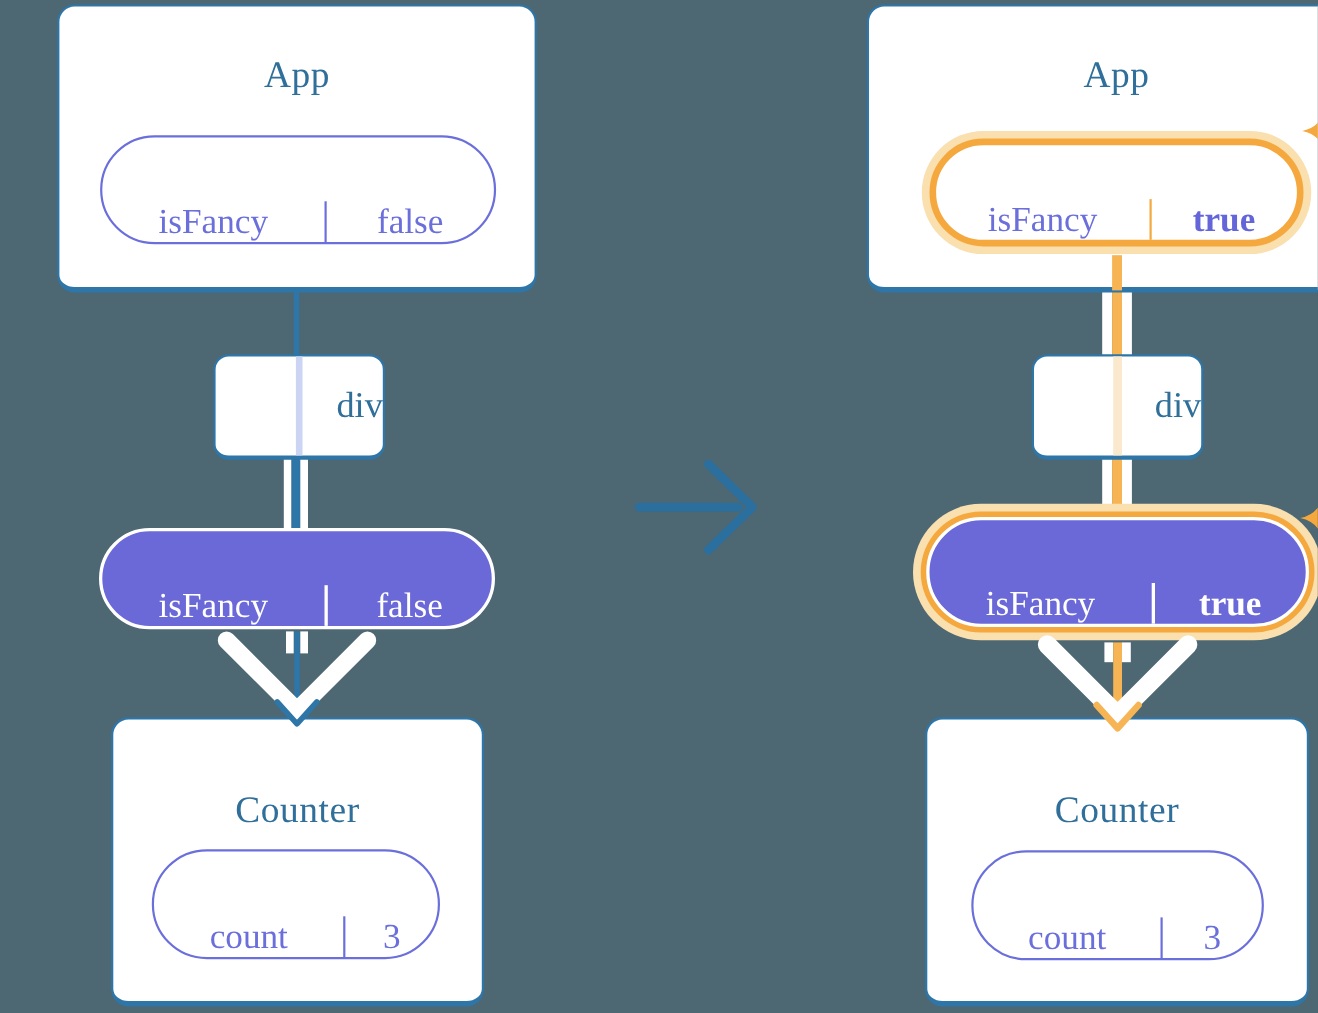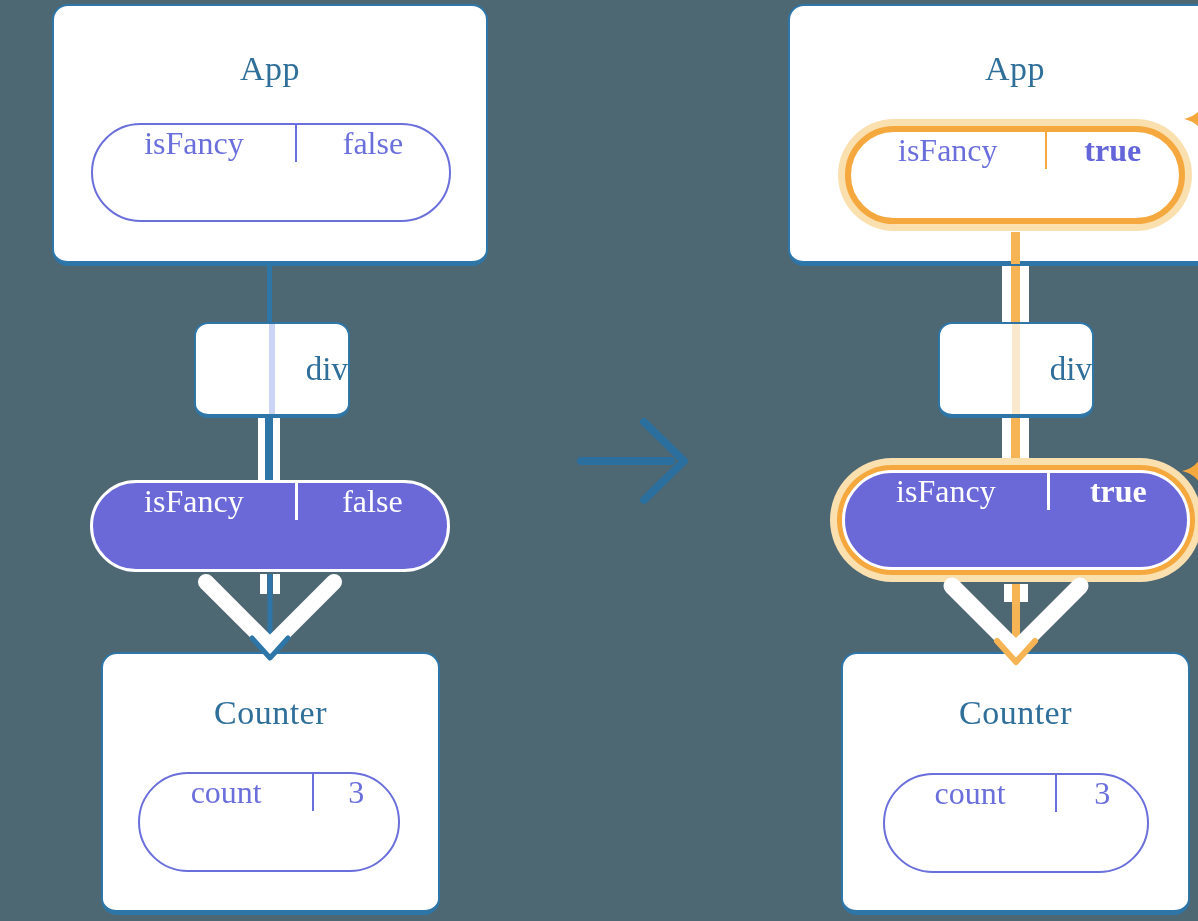--- a/index.html
+++ b/index.html
@@ -10,25 +10,25 @@
     --arrow-blue:#2B6F9F; --white:#FFFFFF;
   }
   html,body{margin:0;padding:0;background:var(--background);}
   .canvas{position:relative;width:1198px;height:921px;background:var(--background);
     overflow:hidden;font-family:Liberation Serif, serif;margin-left:48px;}
   .card{position:absolute;background:var(--card-bg);border:2.5px solid var(--card-border);
     border-bottom-width:5px;border-radius:16px;box-sizing:border-box;}
   .card-title{text-align:center;font-size:34px;font-weight:500;color:var(--title-color);
     letter-spacing:.5px;}
   .app-title{padding-top:44px;}
-  .counter-title{padding-top:40px;}
+  .counter-title{padding-top:64px;}
   .div-card{display:flex;align-items:center;justify-content:flex-end;}
   .div-label{font-size:33px;font-weight:500;color:var(--title-color);position:relative;z-index:2;}
   .through-line{position:absolute;top:0;bottom:0;left:50%;transform:translateX(-50%);z-index:1;}
-  .pill{position:absolute;display:flex;align-items:flex-start;box-sizing:border-box;
+  .pill{position:absolute;display:flex;align-items:flex-end;box-sizing:border-box;
     border-radius:60px;background:var(--card-bg);}
   .pill .cell{display:flex;align-items:center;justify-content:center;font-size:32px;}
   .pill-outline{border:2.5px solid var(--purple-outline);color:var(--purple-outline);}
   .pill-outline .cell-name{border-right:2px solid var(--purple-outline);}
   .pill-solid{background:var(--purple-fill);border:3px solid var(--white);color:var(--white);}
   .pill-solid .cell-name{border-right:3px solid var(--white);}
   .pill-fancy-outline{border:6px solid var(--orange);box-shadow:0 0 0 7px var(--orange-halo);
     color:var(--purple-outline);}
   .pill-fancy-outline .cell-name{border-right:2px solid var(--orange);}
   .pill-fancy-outline .cell-value{color:var(--purple-bold);font-weight:bold;}

